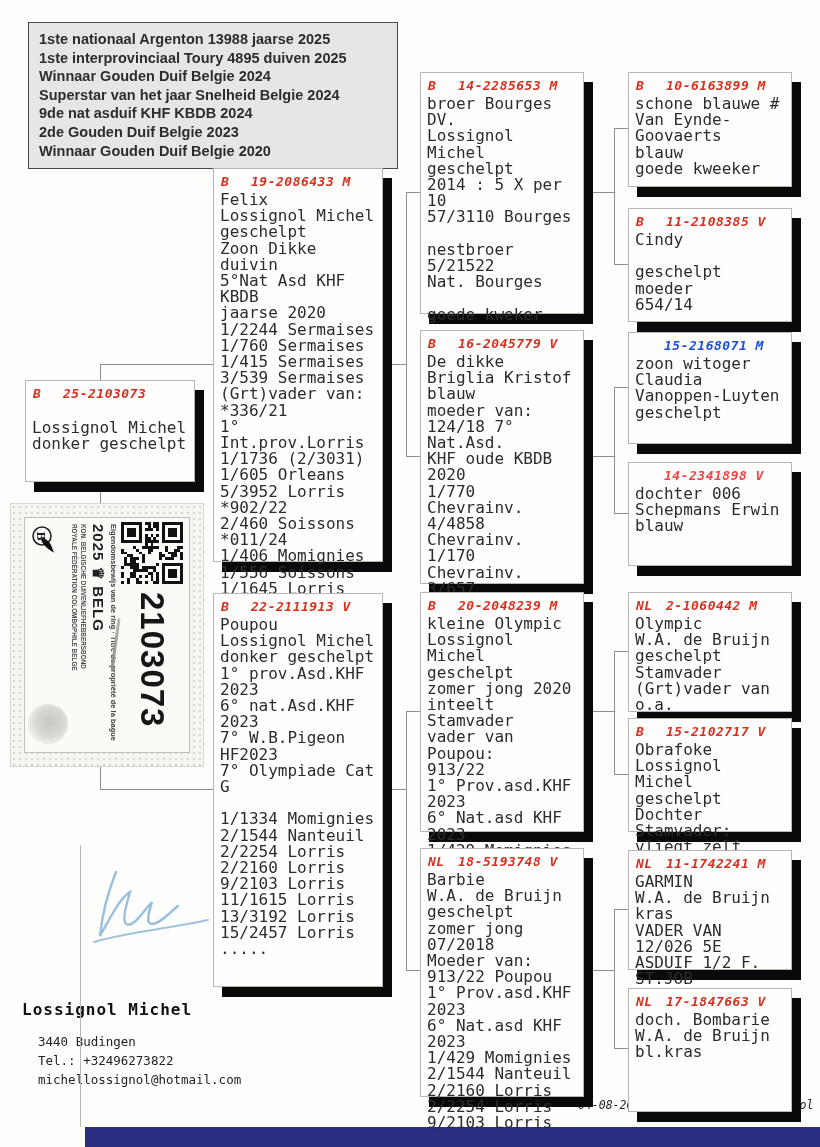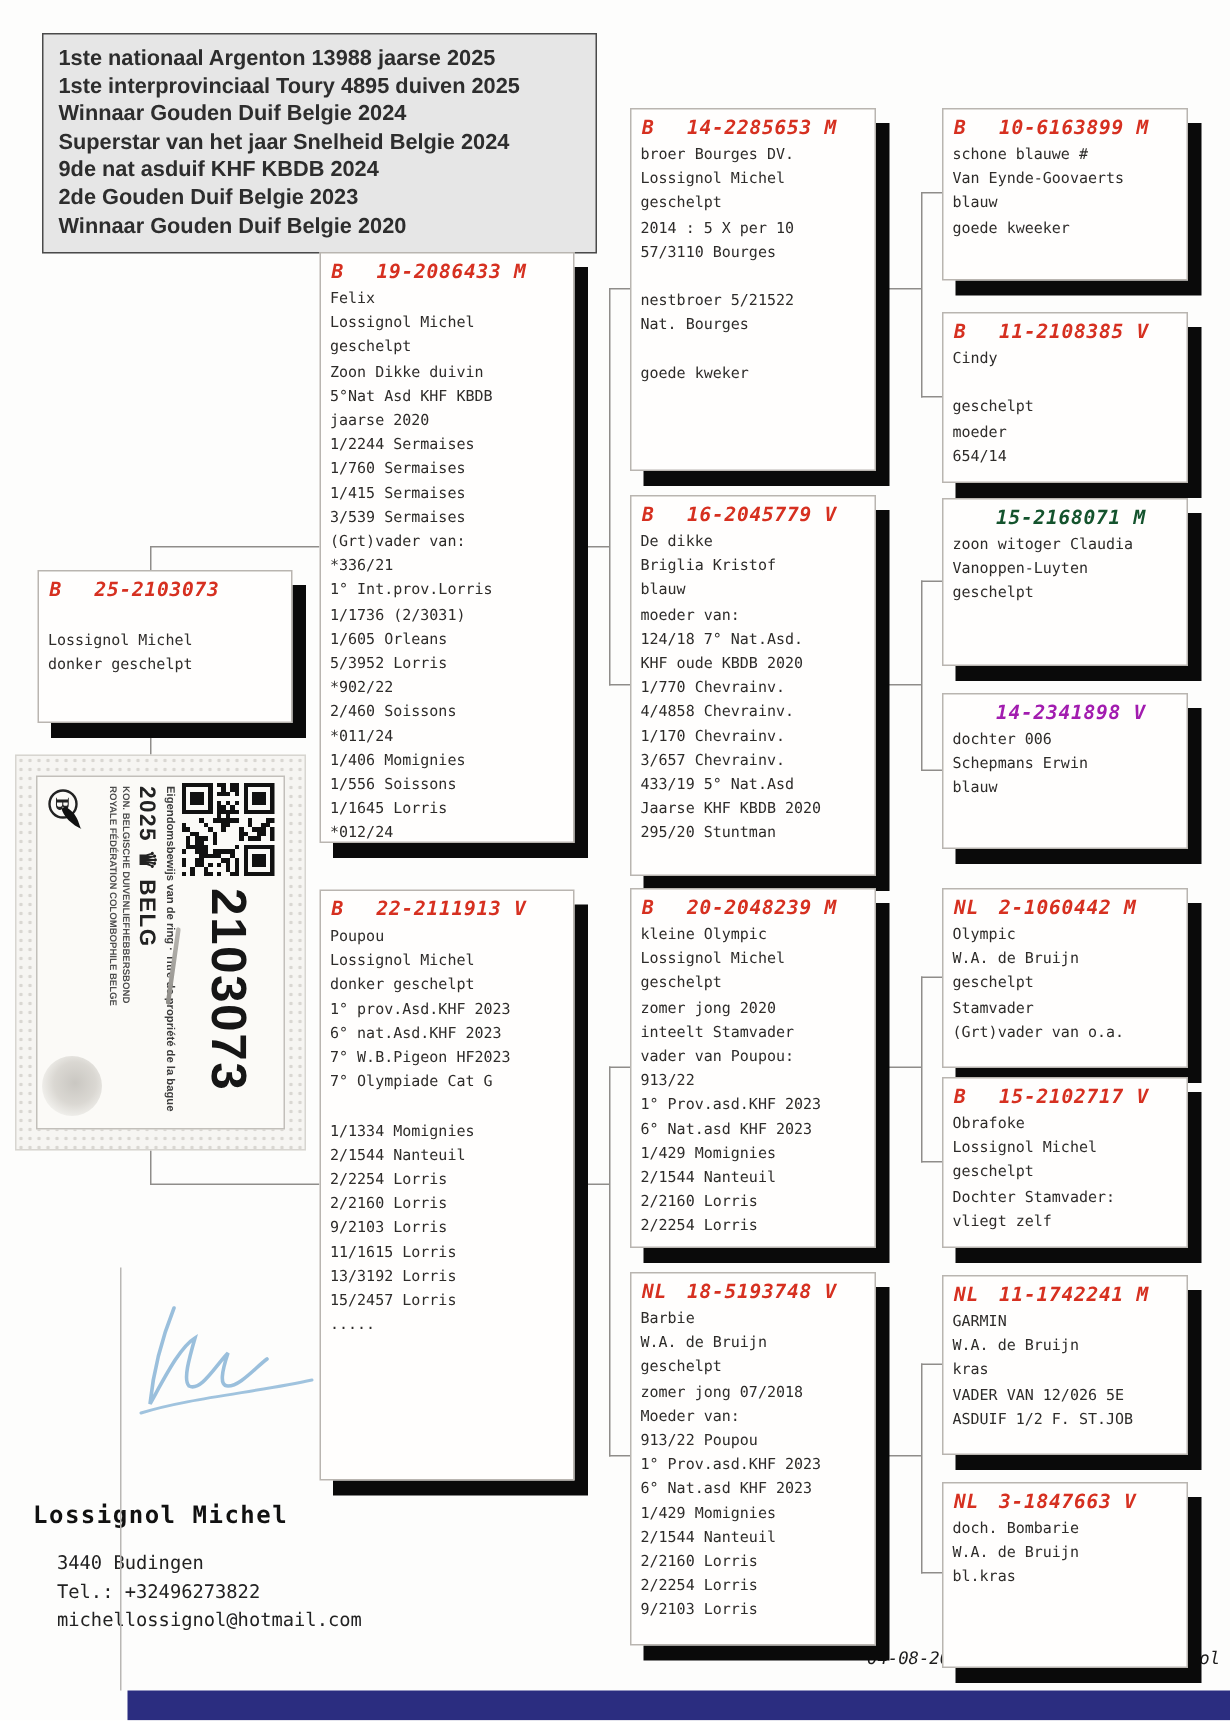--- a/index.html
+++ b/index.html
@@ -17,21 +17,21 @@
          font-size:21px;color:#101010;letter-spacing:0.5px;white-space:pre;}
 
   
   .pbox{position:absolute;background:#fffefd;border:1px solid #b9b5b0;
         box-shadow:9px 10px 0 #0a0a0a;z-index:3;}
   .phead{display:flex;align-items:baseline;padding:5px 7px 1px 7px;
          font-size:13px;font-weight:bold;font-style:italic;letter-spacing:0.5px;}
   .phead .pc{min-width:30px;}
   .phead.center{justify-content:center;}
   .phead.center .pc{min-width:0;margin-right:8px;}
-  .pbody{padding:2px 6px;font-size:10px;line-height:16.2px;color:#2e2c2a;
+  .pbody{padding:2px 6px;font-size:16px;line-height:16.2px;color:#2e2c2a;
          white-space:pre-line;}
 
   
   .cline{position:absolute;background:#8f8d8a;z-index:1;}
 
   
   .card{position:absolute;left:10px;top:503px;width:192px;height:262px;z-index:4;
         background:#f6f5f2;border:1px solid #d7d5d0;
         background-image:radial-gradient(#d9d7d2 1px, transparent 1.4px);
         background-size:6px 6px;}
@@ -277,31 +277,31 @@
         <span class="pr">11-2108385 V</span>
       </div>
     <div class="pbody">Cindy
 
 geschelpt
 moeder
 654/14</div>
   </div>
 
   <div class="pbox" style="left:628px;top:332px;width:162px;height:110px">
-    <div class="phead center" style="color: #14532d; font-style: italic;">
+    <div class="phead center" style="color: #1d4ed8; font-style: italic;">
         <span class="pc"></span>
         <span class="pr">15-2168071 M</span>
       </div>
     <div class="pbody">zoon witoger Claudia
 Vanoppen-Luyten
 geschelpt</div>
   </div>
 
   <div class="pbox" style="left:628px;top:462px;width:162px;height:102px">
-    <div class="phead center" style="color: #a21caf; align-items: flex-end;">
+    <div class="phead center" style="color: #ef4444; align-items: flex-end;">
         <span class="pc"></span>
         <span class="pr">14-2341898 V</span>
       </div>
     <div class="pbody">dochter 006
 Schepmans Erwin
 blauw</div>
   </div>
 
   <div class="pbox" style="left:628px;top:592px;width:162px;height:118px">
     <div class="phead" style="color: rgb(214, 48, 32);">
@@ -335,21 +335,21 @@
     <div class="pbody">GARMIN
 W.A. de Bruijn
 kras
 VADER VAN 12/026 5E
 ASDUIF 1/2 F. ST.JOB</div>
   </div>
 
   <div class="pbox" style="left:628px;top:988px;width:162px;height:122px">
     <div class="phead" style="color: rgb(214, 48, 32);">
         <span class="pc">NL</span>
-        <span class="pr">3-1847663 V</span>
+        <span class="pr">17-1847663 V</span>
       </div>
     <div class="pbody">doch. Bombarie
 W.A. de Bruijn
 bl.kras</div>
   </div>
 
   <div class="card">
     <div class="card-inner">
       <div class="card-rot">
         <div class="card-toprow">

